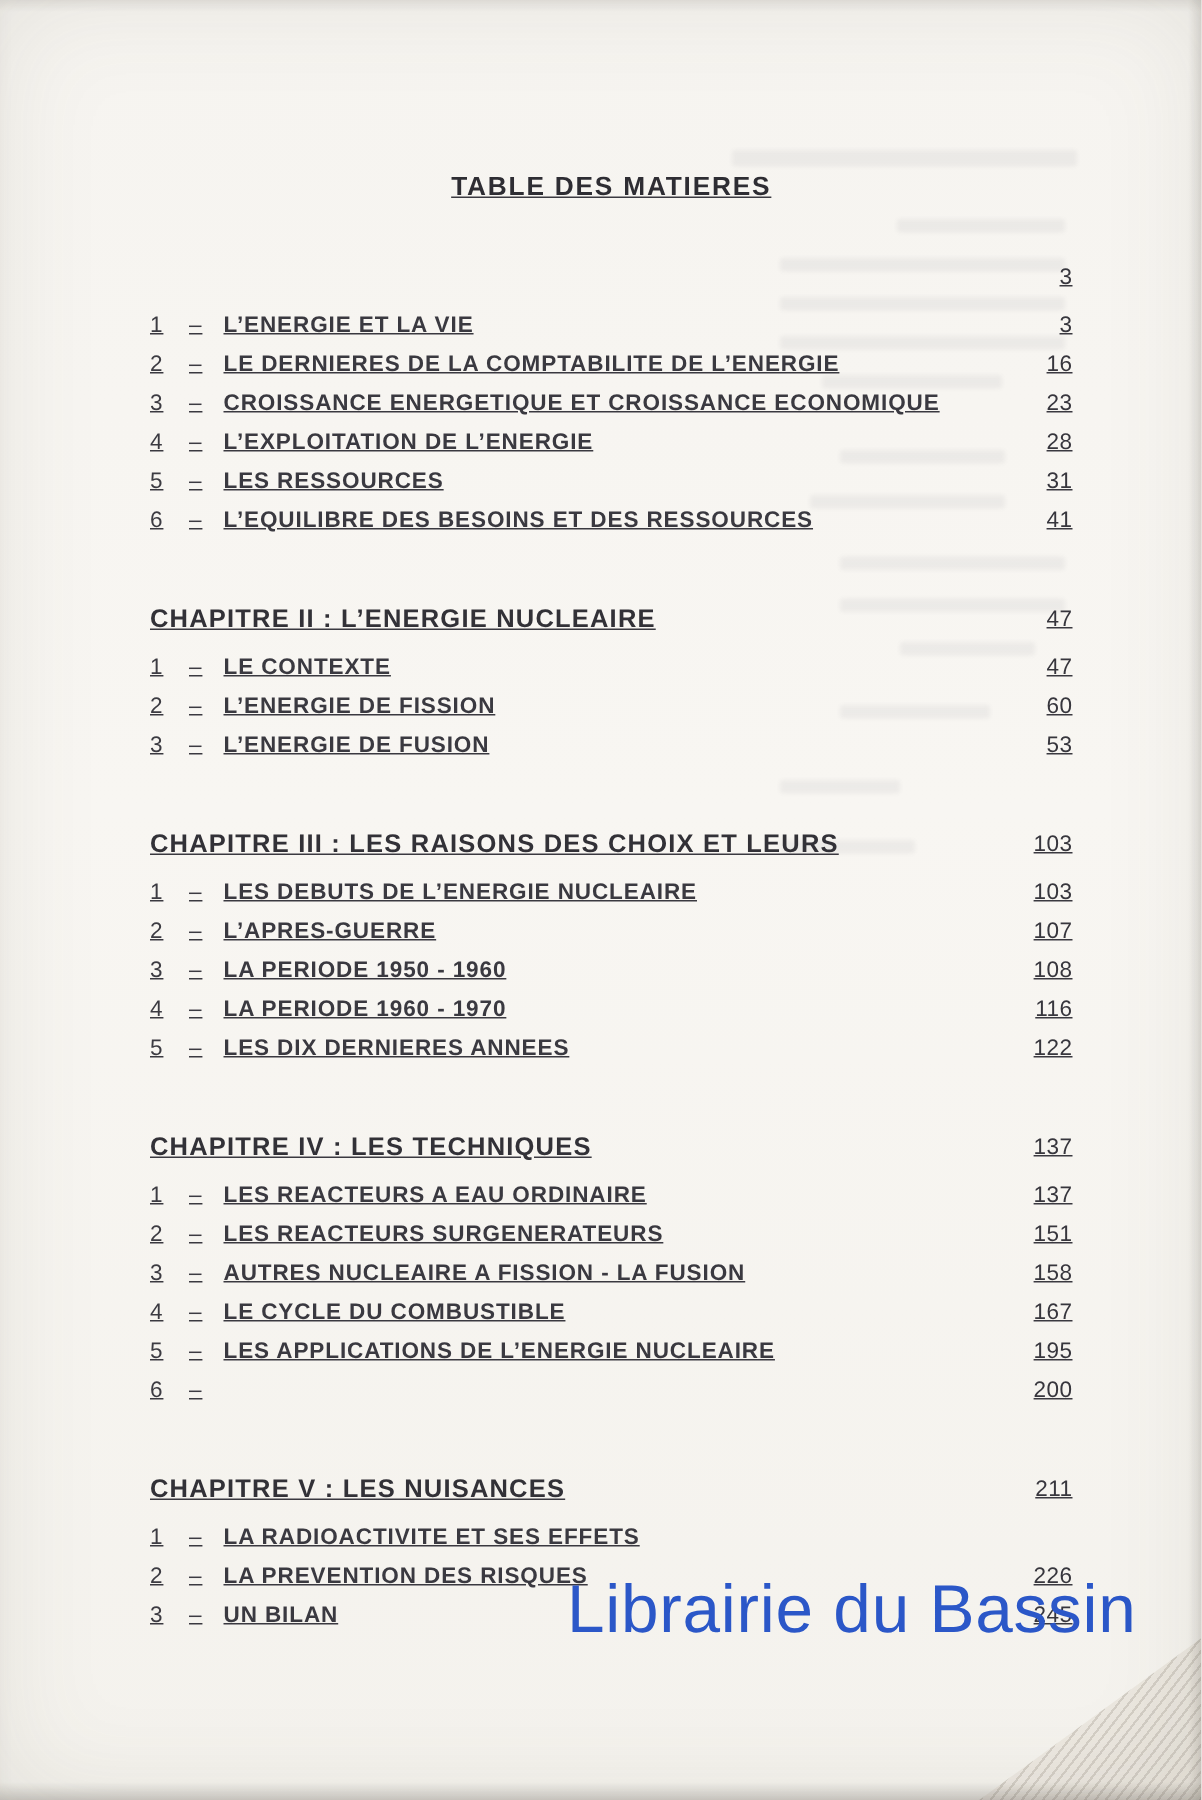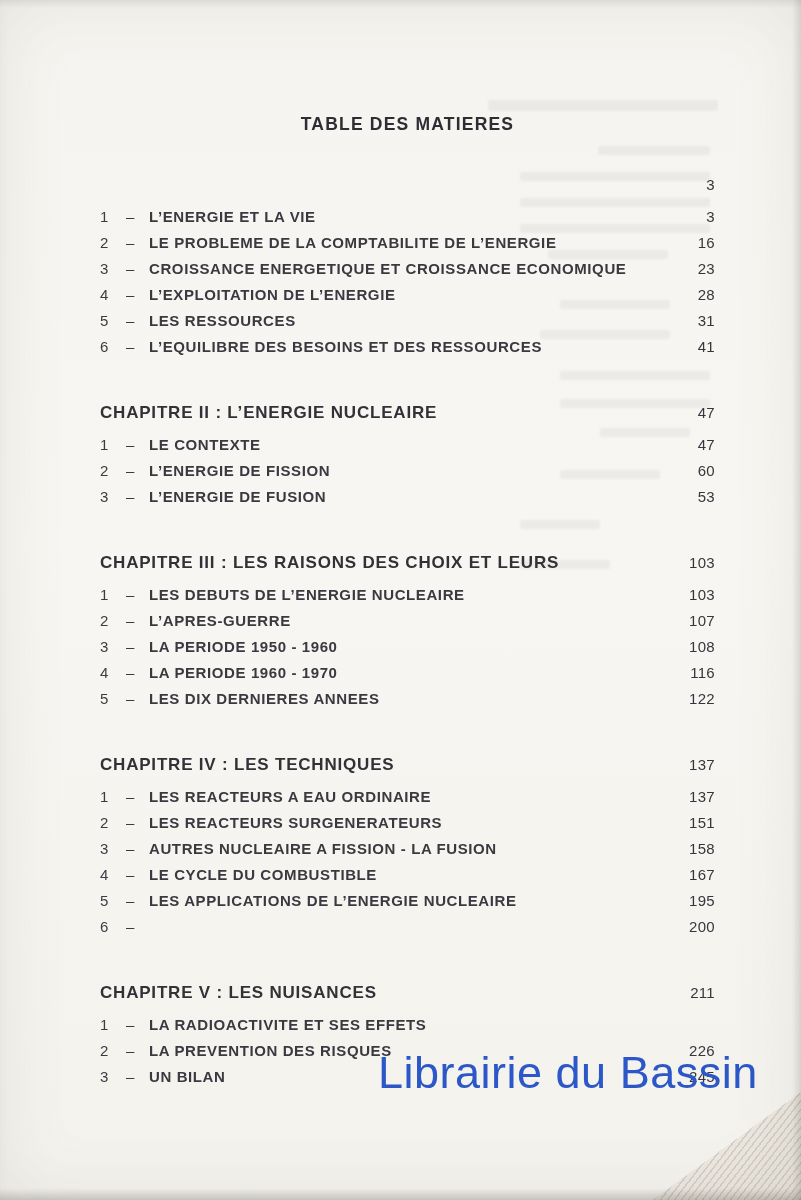--- a/index.html
+++ b/index.html
@@ -24,21 +24,21 @@
     background:linear-gradient(270deg, rgba(60,55,48,0.12), rgba(0,0,0,0)); }
   .corner-pages { position:absolute; right:0; bottom:0; width:190px; height:150px; z-index:4;
     background:
       repeating-linear-gradient(128deg, rgba(140,132,120,0) 0 4px, rgba(140,132,120,0.30) 4px 5.5px),
       linear-gradient(128deg, #efebe4, #e6e1d8);
     clip-path: polygon(100% 28%, 100% 100%, 22% 100%);
     opacity:.85; }
   
   .ghost { position:absolute; background:#5a5a66; opacity:0.065; filter:blur(1.3px); border-radius:2px; z-index:1; }
 
-  .content { position:absolute; left:0; top:0; right:0; z-index:2; padding:114px 86px 0 100px; color:#3a3940; }
+  .content { position:absolute; left:0; top:0; right:0; z-index:2; padding:114px 86px 0 100px; color:#3a3940;text-decoration:underline; }
 
   .title {
     text-align:center; font-size:17.5px; font-weight:700; letter-spacing:1.2px;
     color:#2e2d33; line-height:20px; margin:0 0 40px 0;
   }
 
   .chapter { margin-top:42px; }
   .chapter:first-child { margin-top:0; }
 
   .heading-row { display:flex; align-items:flex-end; margin-bottom:8px; }
@@ -89,21 +89,21 @@
           </div>
           <div class="item-row">
             <span class="item-num">1</span>
             <span class="item-dash">–</span>
             <span class="item-label">L’ENERGIE ET LA VIE</span>
             <span class="pagenum">3</span>
           </div>
           <div class="item-row">
             <span class="item-num">2</span>
             <span class="item-dash">–</span>
-            <span class="item-label">LE PROBLEME DE LA COMPTABILITE DE L’ENERGIE</span>
+            <span class="item-label">LE DERNIERES DE LA COMPTABILITE DE L’ENERGIE</span>
             <span class="pagenum">16</span>
           </div>
           <div class="item-row">
             <span class="item-num">3</span>
             <span class="item-dash">–</span>
             <span class="item-label">CROISSANCE ENERGETIQUE ET CROISSANCE ECONOMIQUE</span>
             <span class="pagenum">23</span>
           </div>
           <div class="item-row">
             <span class="item-num">4</span>

